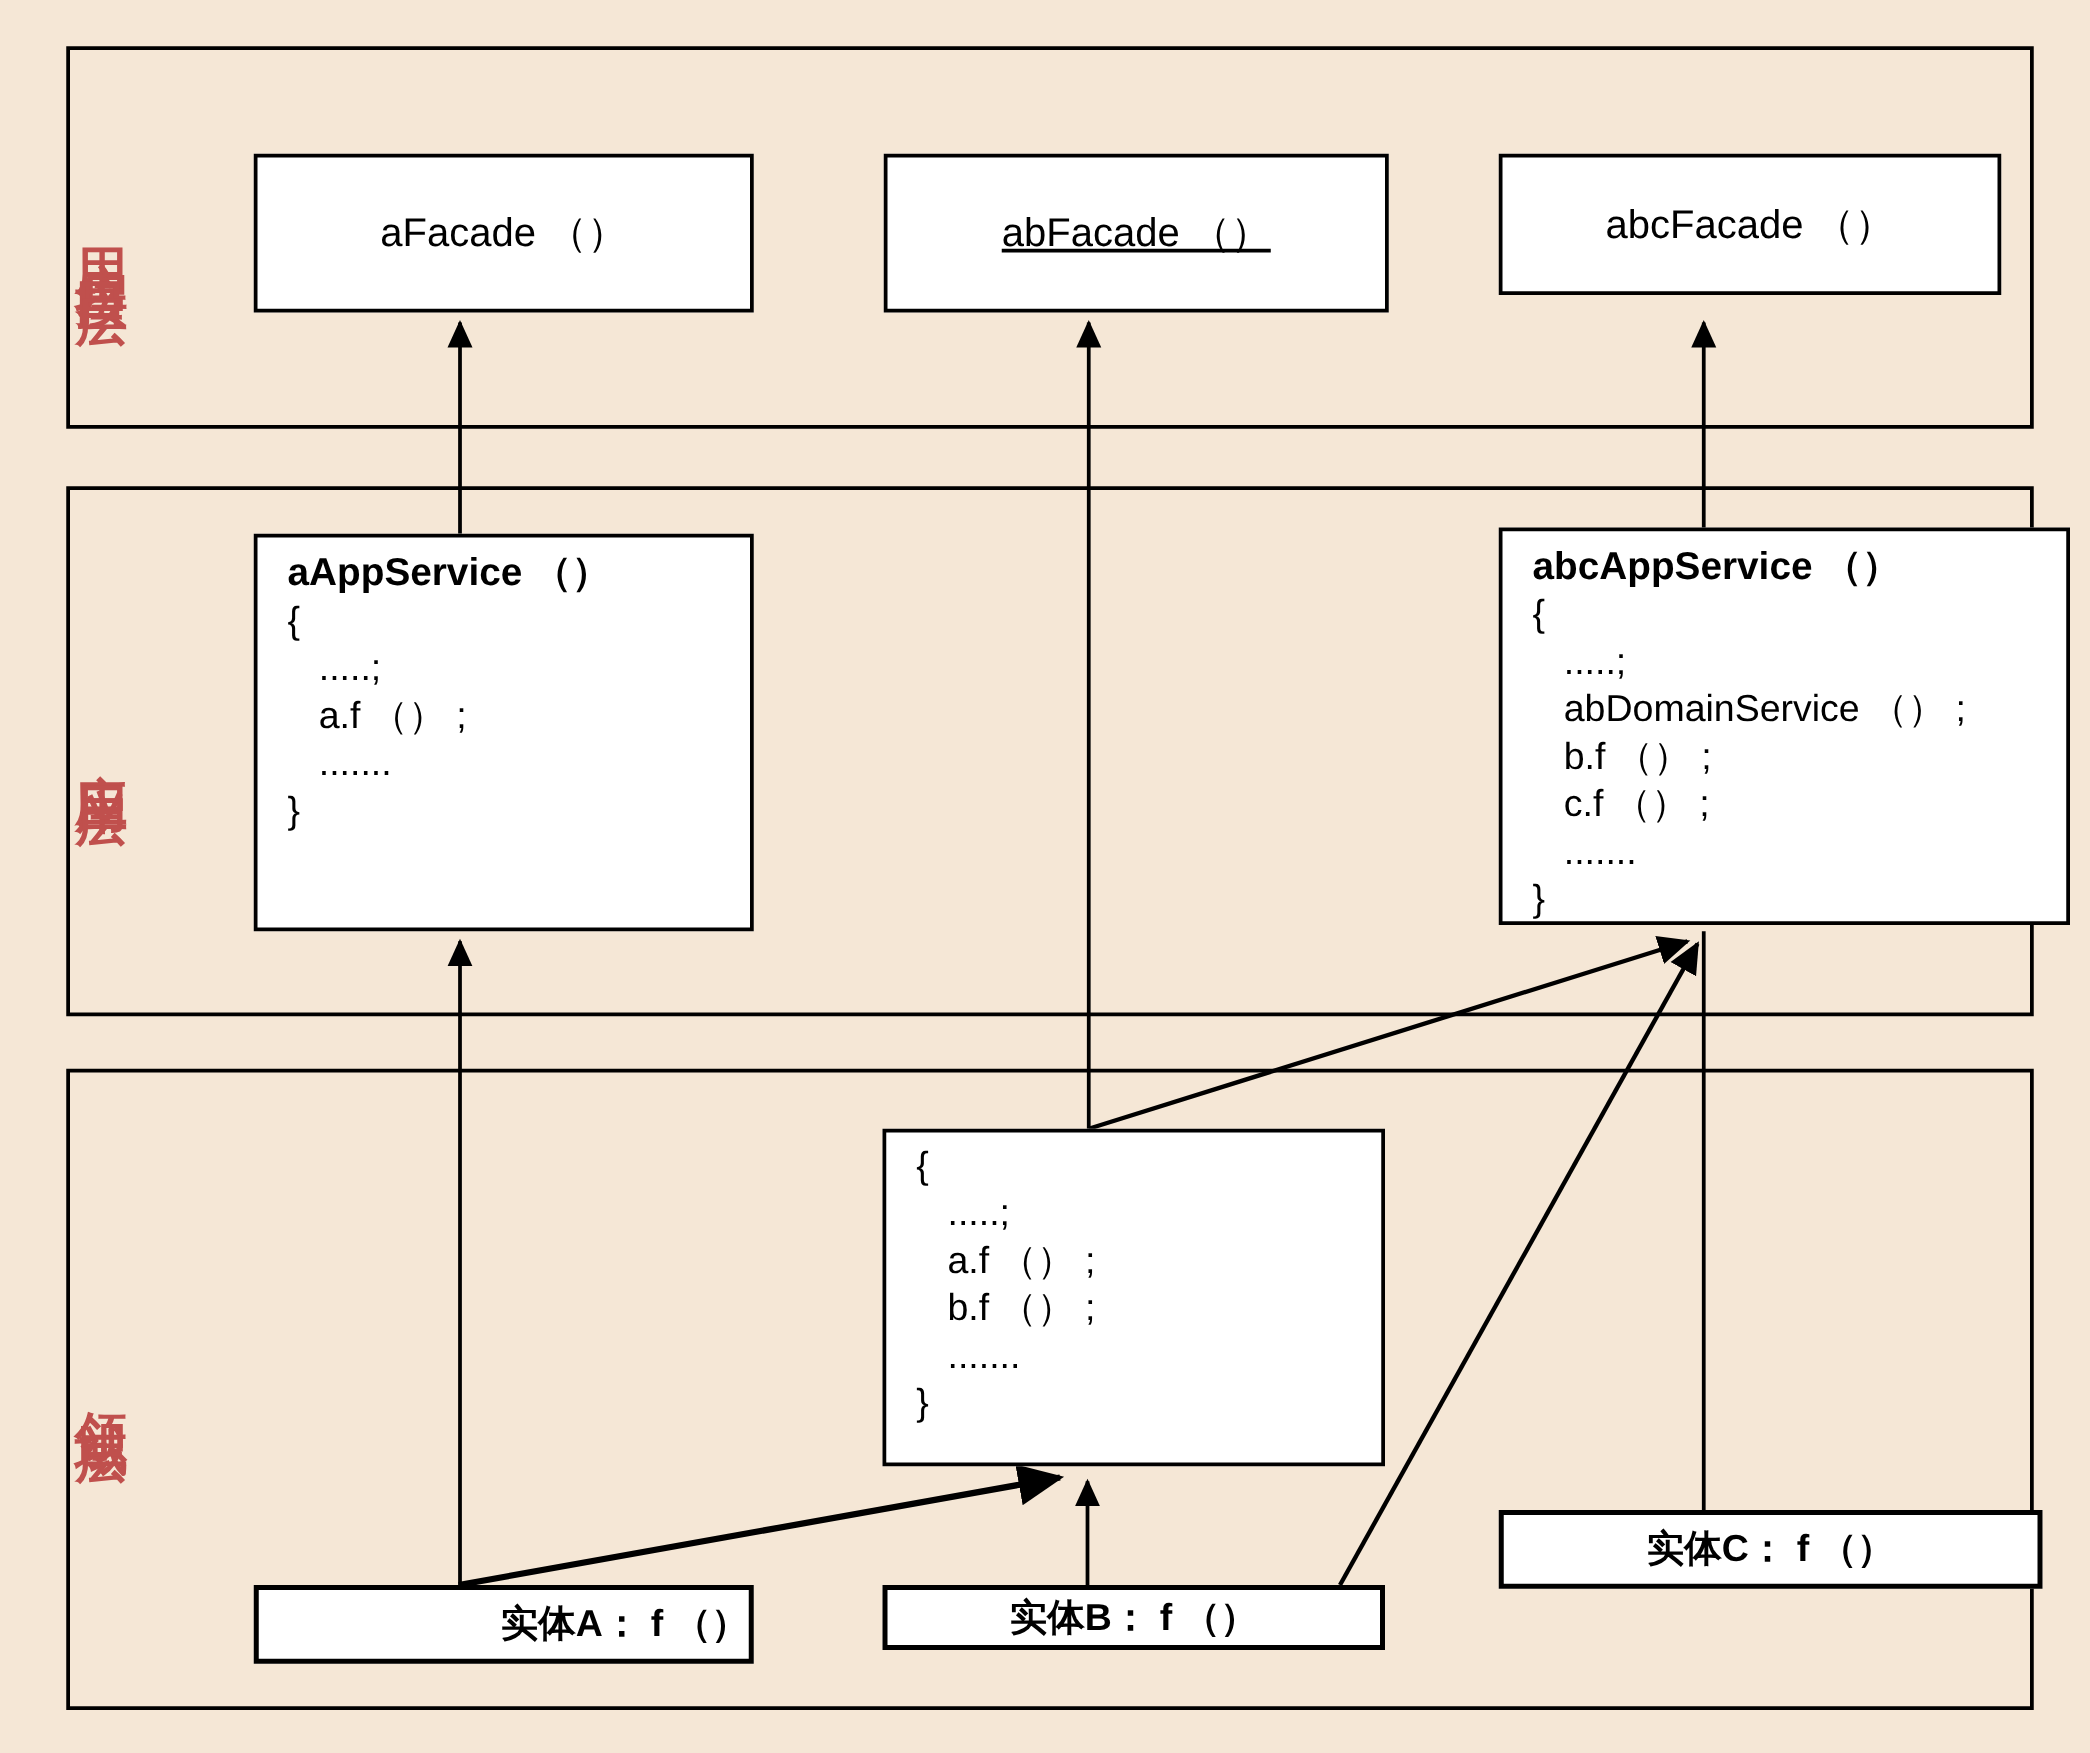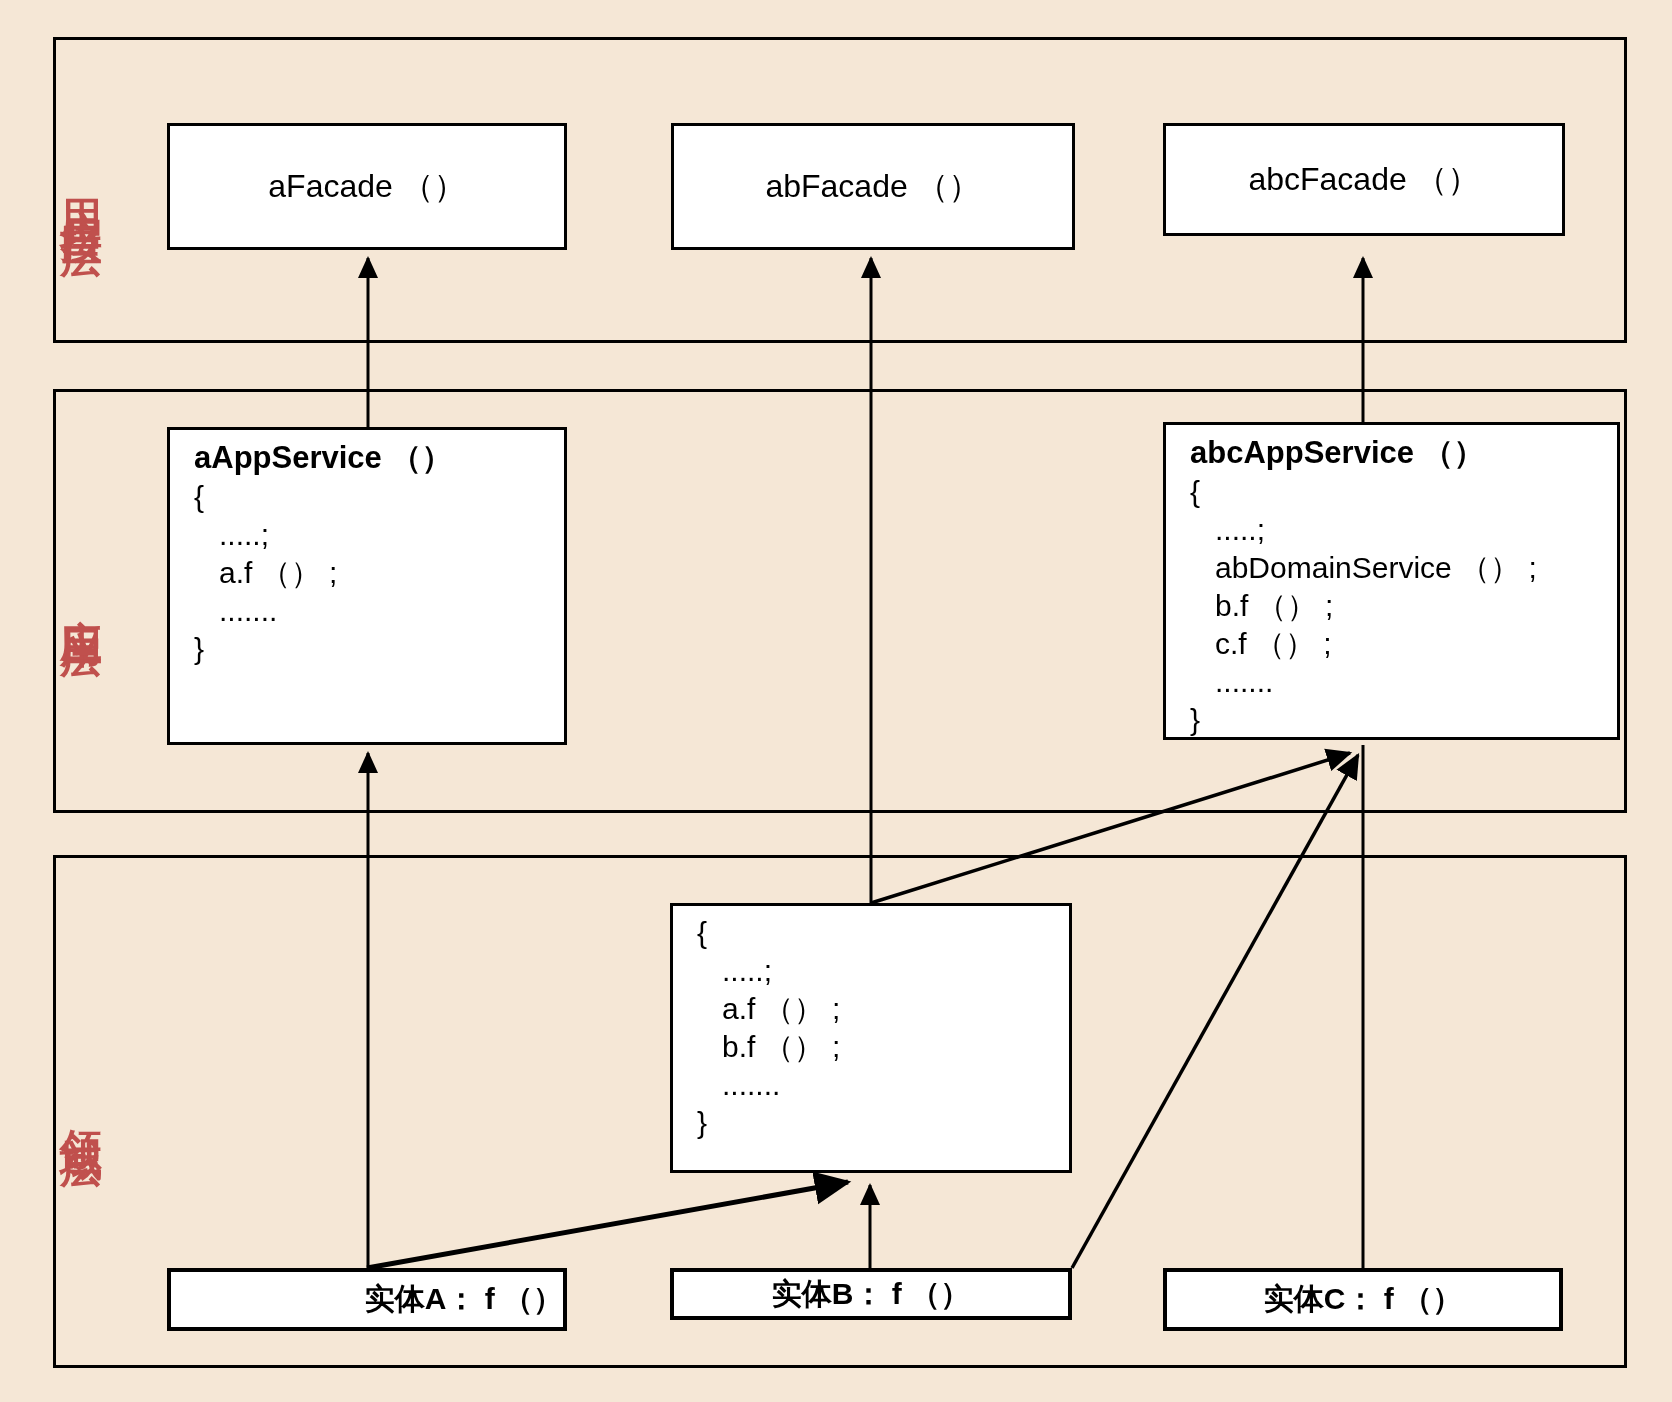--- a/index.html
+++ b/index.html
@@ -37,20 +37,21 @@
     left: 0; top: 0;
     width: 1672px; height: 1402px;
     z-index: 3;
   }
   .box {
     position: absolute;
     background: #ffffff;
     border: 3px solid #000;
     box-sizing: border-box;
     z-index: 4;
+    margin-left: 36px;
   }
   .facade, .entity {
     display: flex;
     align-items: center;
     justify-content: center;
   }
   .facade { font-size: 32px; }
   .entity { border-width: 4px; font-size: 30px; font-weight: bold; }
   .service { padding: 8px 24px; }
   .service-title {
@@ -92,21 +93,21 @@
     <line x1="367" y1="1268" x2="848" y2="1182" stroke="#000" stroke-width="5" marker-end="url(#ah)"></line>
     <line x1="871" y1="903" x2="1350" y2="753" stroke="#000" stroke-width="3.5" marker-end="url(#ah)"></line>
     <line x1="1072" y1="1268" x2="1358" y2="755" stroke="#000" stroke-width="3.5" marker-end="url(#ah)"></line>
     <line x1="1363" y1="1268" x2="1363" y2="745" stroke="#000" stroke-width="3"></line>
     <line x1="1363" y1="427" x2="1363" y2="258" stroke="#000" stroke-width="3" marker-end="url(#ah)"></line>
   </svg>
 
   <div class="box facade" style="left:167px; top:123px; width:400px; height:127px;">
     <span>aFacade （）</span>
   </div>
-  <div class="box facade" style="left:671px; top:123px; width:404px; height:127px;">
+  <div class="box facade" style="left:671px; top:123px; width:404px; height:127px;text-decoration:underline;">
     <span>abFacade （）</span>
   </div>
   <div class="box facade" style="left:1163px; top:123px; width:402px; height:113px;">
     <span>abcFacade （）</span>
   </div>
 
   <div class="box service" style="left:167px; top:427px; width:400px; height:318px;">
     <div class="service-title">aAppService （）</div>
     <div class="code-line">{</div>
     <div class="code-line">   .....;</div>
@@ -134,17 +135,17 @@
     <div class="code-line">   .......</div>
     <div class="code-line">}</div>
   </div>
 
   <div class="box entity" style="left:167px; top:1268px; width:400px; height:63px;justify-content:flex-end;">
     <span>实体A： f （）</span>
   </div>
   <div class="box entity" style="left:670px; top:1268px; width:402px; height:52px;">
     <span>实体B： f （）</span>
   </div>
-  <div class="box entity" style="left:1163px; top:1268px; width:400px; height:63px;">
+  <div class="box entity" style="left:1163px; top:1208px; width:435px; height:63px;">
     <span>实体C： f （）</span>
   </div>
 
 </div>
 
 </body></html>

